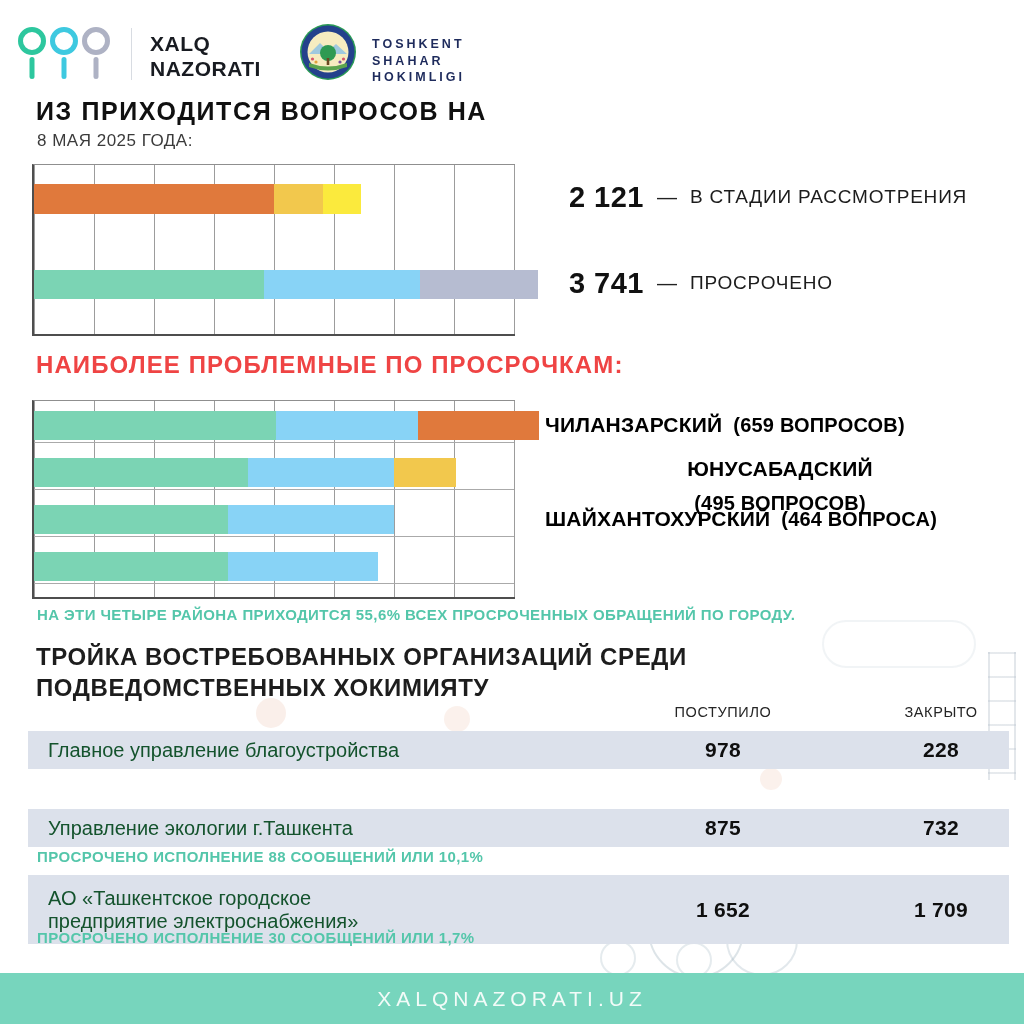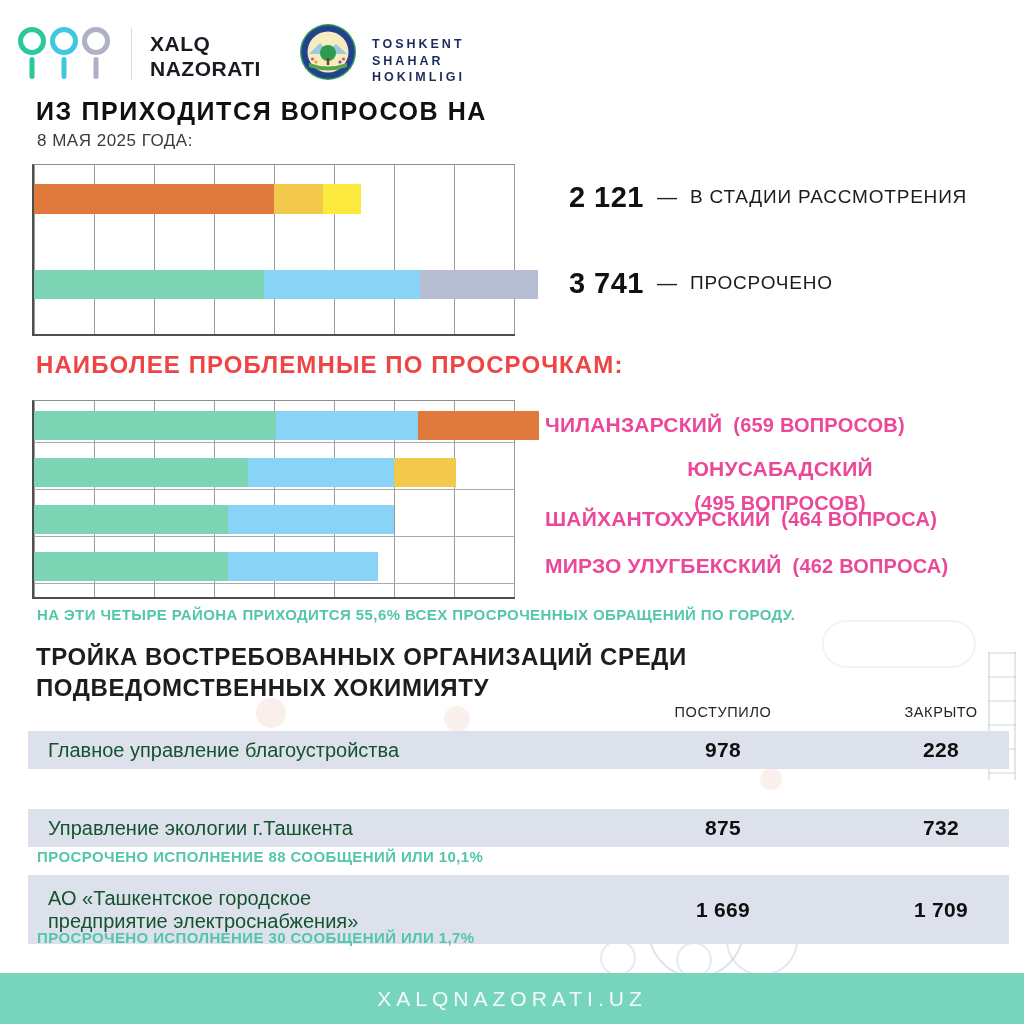--- a/index.html
+++ b/index.html
@@ -36,21 +36,21 @@
   .rl-0{top:41px;} .rl-1{top:88px;} .rl-2{top:135px;} .rl-3{top:182px;}
 
   
   .ann{display:flex;align-items:center;gap:13px;height:34px;}
   .ann-1{left:552px;top:180px;}
   .ann-2{left:552px;top:266px;}
   .ann .num{width:92px;text-align:right;font-size:29px;font-weight:700;color:#111;letter-spacing:.5px;}
   .ann .dash{font-size:20px;color:#222;}
   .ann .lbl{font-size:19px;color:#1c1c1c;letter-spacing:.8px;}
 
-  .dist-label{left:545px;width:470px;height:28px;display:flex;align-items:center;gap:11px;font-weight:700;color:#ec4899;}
+  .dist-label{left:545px;width:470px;height:28px;display:flex;align-items:center;gap:11px;font-weight:700;color:#000000;}
   .dist-label .nm{font-size:21px;letter-spacing:.2px;}
   .dist-label .ct{font-size:20px;letter-spacing:.2px;}
   .dl-0{top:411px;} .dl-1{top:457px;flex-direction:column;} .dl-2{top:505px;} .dl-3{top:552px;}
 
   .teal-note{color:#54c6aa;font-weight:700;font-size:15px;letter-spacing:.4px;}
   .summary-note{left:37px;top:606px;}
 
   
   .col-head{top:704px;width:160px;text-align:center;font-size:14.5px;color:#252525;letter-spacing:.6px;}
   .ch-received{left:643px;}
@@ -199,24 +199,20 @@
     <span class="ct">(659 ВОПРОСОВ)</span>
   </div>
   <div class="abs z dist-label dl-1">
     <span class="nm">ЮНУСАБАДСКИЙ</span>
     <span class="ct">(495 ВОПРОСОВ)</span>
   </div>
   <div class="abs z dist-label dl-2">
     <span class="nm">ШАЙХАНТОХУРСКИЙ</span>
     <span class="ct">(464 ВОПРОСА)</span>
   </div>
-  <div class="abs z dist-label dl-3">
-    <span class="nm">МИРЗО УЛУГБЕКСКИЙ</span>
-    <span class="ct">(462 ВОПРОСА)</span>
-  </div>
 
   <div class="abs z teal-note summary-note">НА ЭТИ ЧЕТЫРЕ РАЙОНА ПРИХОДИТСЯ 55,6% ВСЕХ ПРОСРОЧЕННЫХ ОБРАЩЕНИЙ ПО ГОРОДУ.</div>
 
   <div class="abs z orgs-title">
     <div>ТРОЙКА ВОСТРЕБОВАННЫХ ОРГАНИЗАЦИЙ СРЕДИ</div>
     <div>ПОДВЕДОМСТВЕННЫХ ХОКИМИЯТУ</div>
   </div>
 
   <div class="abs z col-head ch-received">ПОСТУПИЛО</div>
   <div class="abs z col-head ch-closed">ЗАКРЫТО</div>
@@ -236,21 +232,21 @@
     <div class="num-cell nc-received">875</div>
     <div class="num-cell nc-closed">732</div>
   </div>
   <div class="abs z teal-note row-note-1">ПРОСРОЧЕНО ИСПОЛНЕНИЕ 88 СООБЩЕНИЙ  ИЛИ 10,1%</div>
 
   <div class="abs z band band-2">
     <div class="org-name">
       <div>АО «Ташкентское городское</div>
       <div>предприятие электроснабжения»</div>
     </div>
-    <div class="num-cell nc-received">1 669</div>
+    <div class="num-cell nc-received">1 652</div>
     <div class="num-cell nc-closed">1 709</div>
   </div>
   <div class="abs z teal-note row-note-2">ПРОСРОЧЕНО ИСПОЛНЕНИЕ 30 СООБЩЕНИЙ ИЛИ 1,7%</div>
 
   <div class="abs footer">
     <a class="url" href="#">XALQNAZORATI.UZ</a>
   </div>
 
 </div>
 

